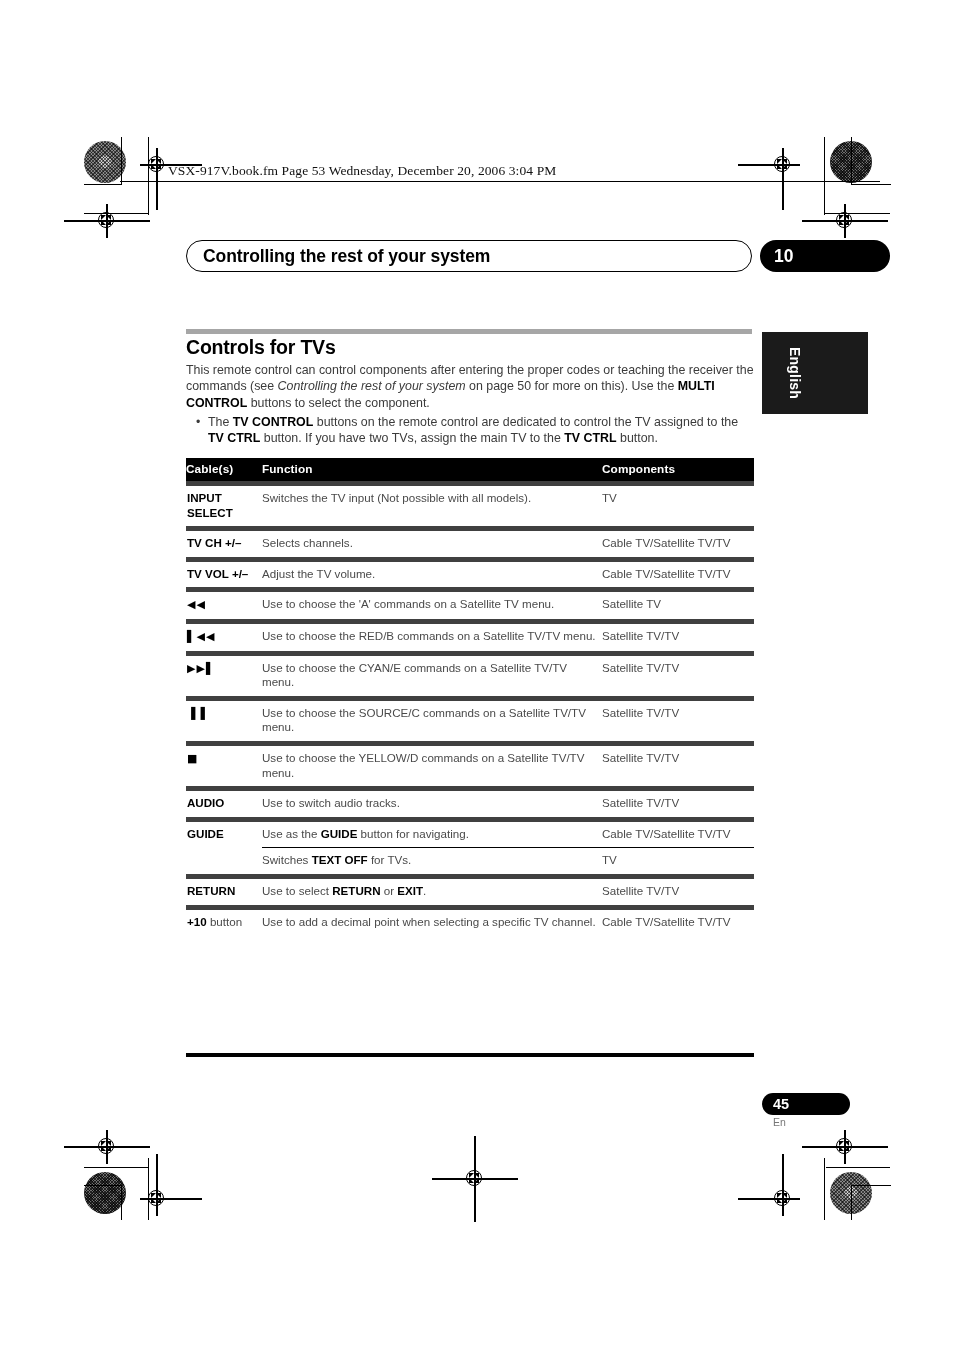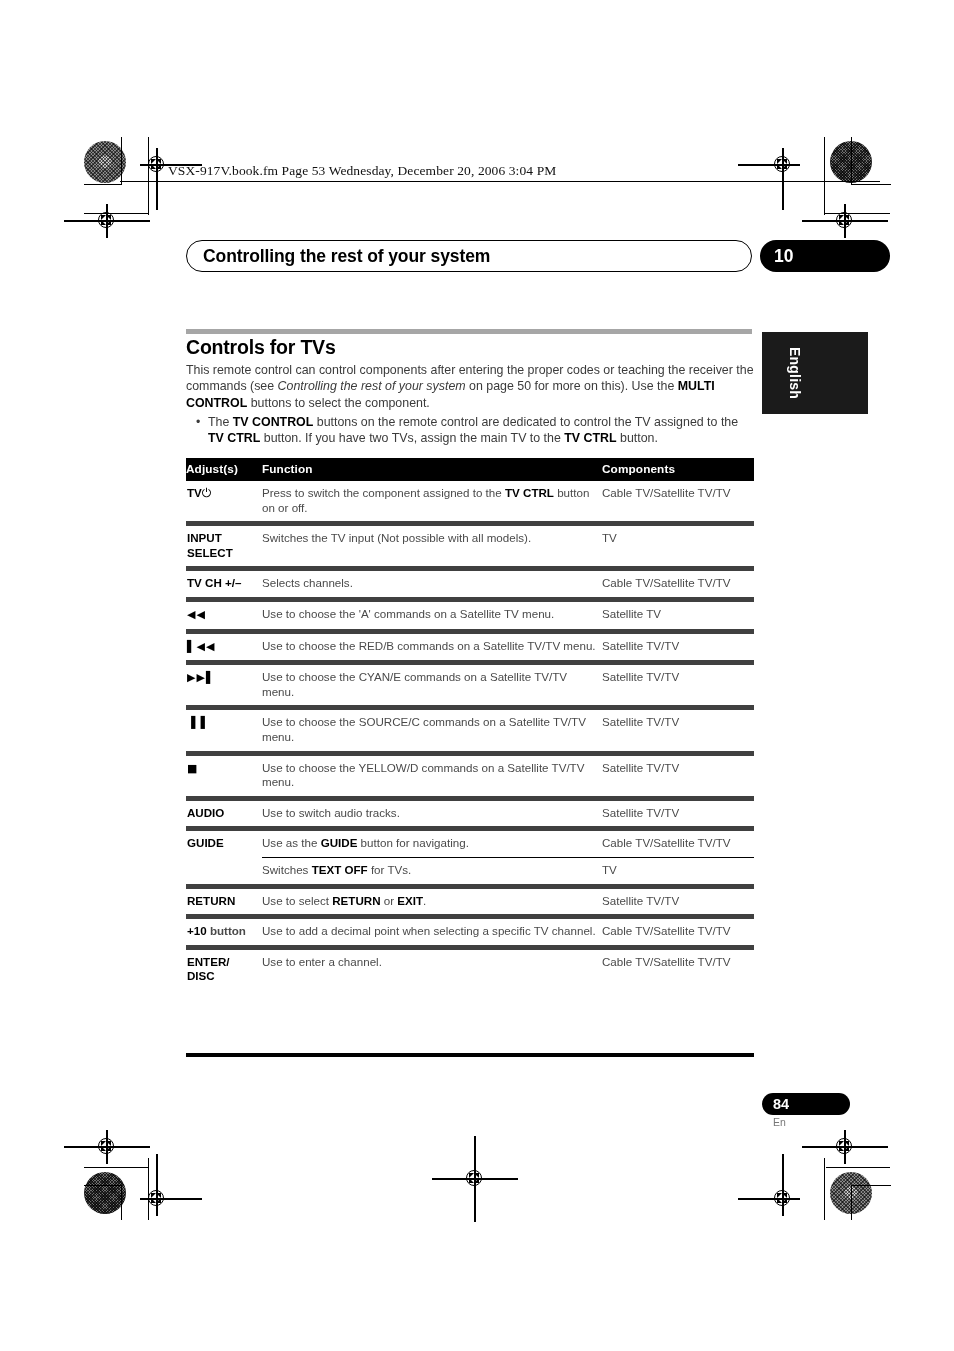--- a/index.html
+++ b/index.html
@@ -253,21 +253,21 @@
   .ctrl-table tbody tr td.c-btn {
     color: #000;
     font-weight: bold;
     padding-left: 1px;
   }
   .ctrl-table tbody tr td.c-btn.plain {
     color: #4a4a4a;
     font-weight: normal;
   }
   .ctrl-table tbody tr td.c-btn .sfx {
-    font-weight: bold;
+    font-weight: normal;
     color: #4a4a4a;
   }
   .ctrl-table tbody td b { color: #000; font-weight: bold; }
 
   
   tr.rule-full > td {
     border-top: 5px solid #404040;
   }
   tr.rule-indent > td.c-btn { border-top: none; }
   tr.rule-indent > td.c-fn,
@@ -431,39 +431,39 @@
 </div>
 
 <table class="ctrl-table">
   <colgroup>
     <col class="col-btn">
       <col class="col-fn">
       <col class="col-comp">
   </colgroup>
   <thead>
     <tr>
-      <th>Adjust(s)</th>
+      <th>Cable(s)</th>
       <th>Function</th>
       <th>Components</th>
     </tr>
   </thead>
   <tbody id="table-body">
-      <tr>
-        <td class="c-btn">TV<span class="pwr">⏻</span></td>
-        <td class="c-fn">Press to switch the component assigned to the <b>TV CTRL</b> button on or off.</td>
-        <td class="c-comp">Cable TV/Satellite TV/TV</td>
-      </tr>
       <tr class="rule-full">
         <td class="c-btn">INPUT<br>SELECT</td>
         <td class="c-fn">Switches the TV input (Not possible with all models).</td>
         <td class="c-comp">TV</td>
       </tr>
       <tr class="rule-full">
         <td class="c-btn">TV CH +/–</td>
         <td class="c-fn">Selects channels.</td>
+        <td class="c-comp">Cable TV/Satellite TV/TV</td>
+      </tr>
+      <tr class="rule-full">
+        <td class="c-btn">TV VOL +/–</td>
+        <td class="c-fn">Adjust the TV volume.</td>
         <td class="c-comp">Cable TV/Satellite TV/TV</td>
       </tr>
       <tr class="rule-full">
         <td class="c-btn"><span class="glyph">◀◀</span></td>
         <td class="c-fn">Use to choose the 'A' commands on a Satellite TV menu.</td>
         <td class="c-comp">Satellite TV</td>
       </tr>
       <tr class="rule-full">
         <td class="c-btn"><span class="glyph">▌◀◀</span></td>
         <td class="c-fn">Use to choose the RED/B commands on a Satellite TV/TV menu.</td>
@@ -502,25 +502,20 @@
       <tr class="rule-full">
         <td class="c-btn">RETURN</td>
         <td class="c-fn">Use to select <b>RETURN</b> or <b>EXIT</b>.</td>
         <td class="c-comp">Satellite TV/TV</td>
       </tr>
       <tr class="rule-full">
         <td class="c-btn">+10<span class="sfx"> button</span></td>
         <td class="c-fn">Use to add a decimal point when selecting a specific TV channel.</td>
         <td class="c-comp">Cable TV/Satellite TV/TV</td>
       </tr>
-      <tr class="rule-full">
-        <td class="c-btn">ENTER/<br>DISC</td>
-        <td class="c-fn">Use to enter a channel.</td>
-        <td class="c-comp">Cable TV/Satellite TV/TV</td>
-      </tr>
     </tbody>
 </table>
 <div class="table-bottom" id="table-bottom-rule" style="top: 1053px;"></div>
 
 <div class="pagenum-pill">
-  <span>84</span>
+  <span>45</span>
 </div>
 <div class="pagenum-lang">En</div>
 
 </body></html>

